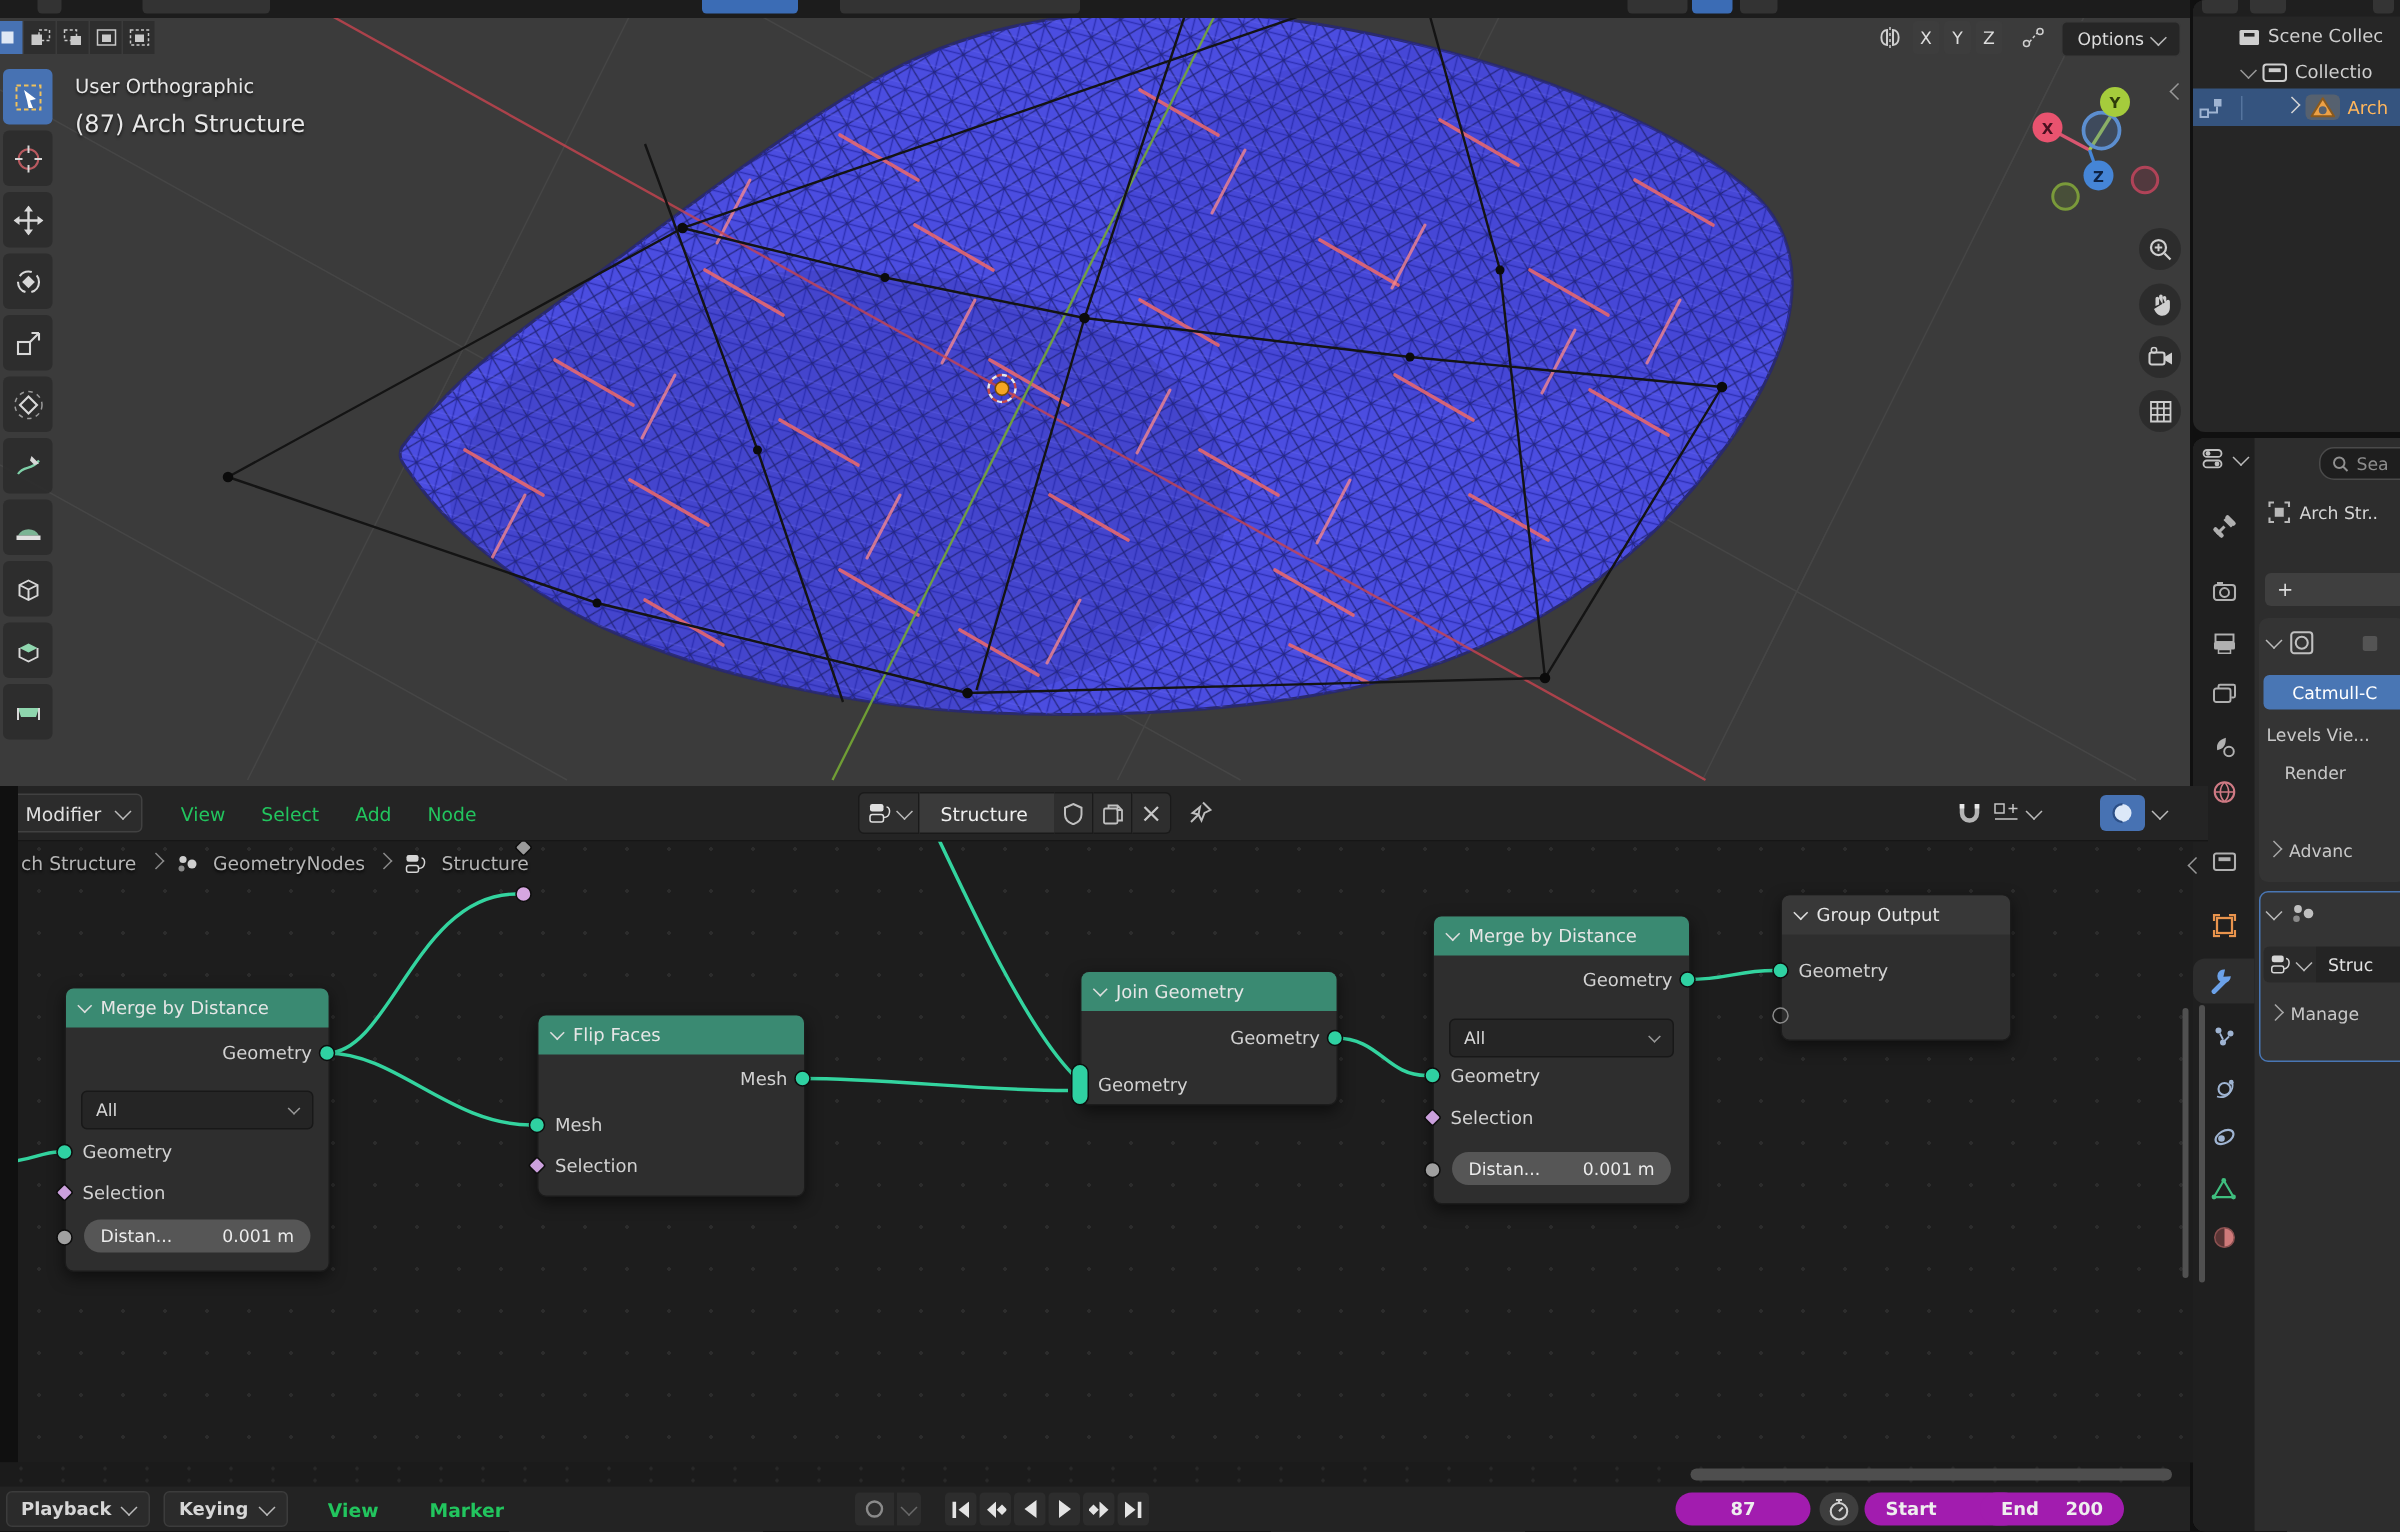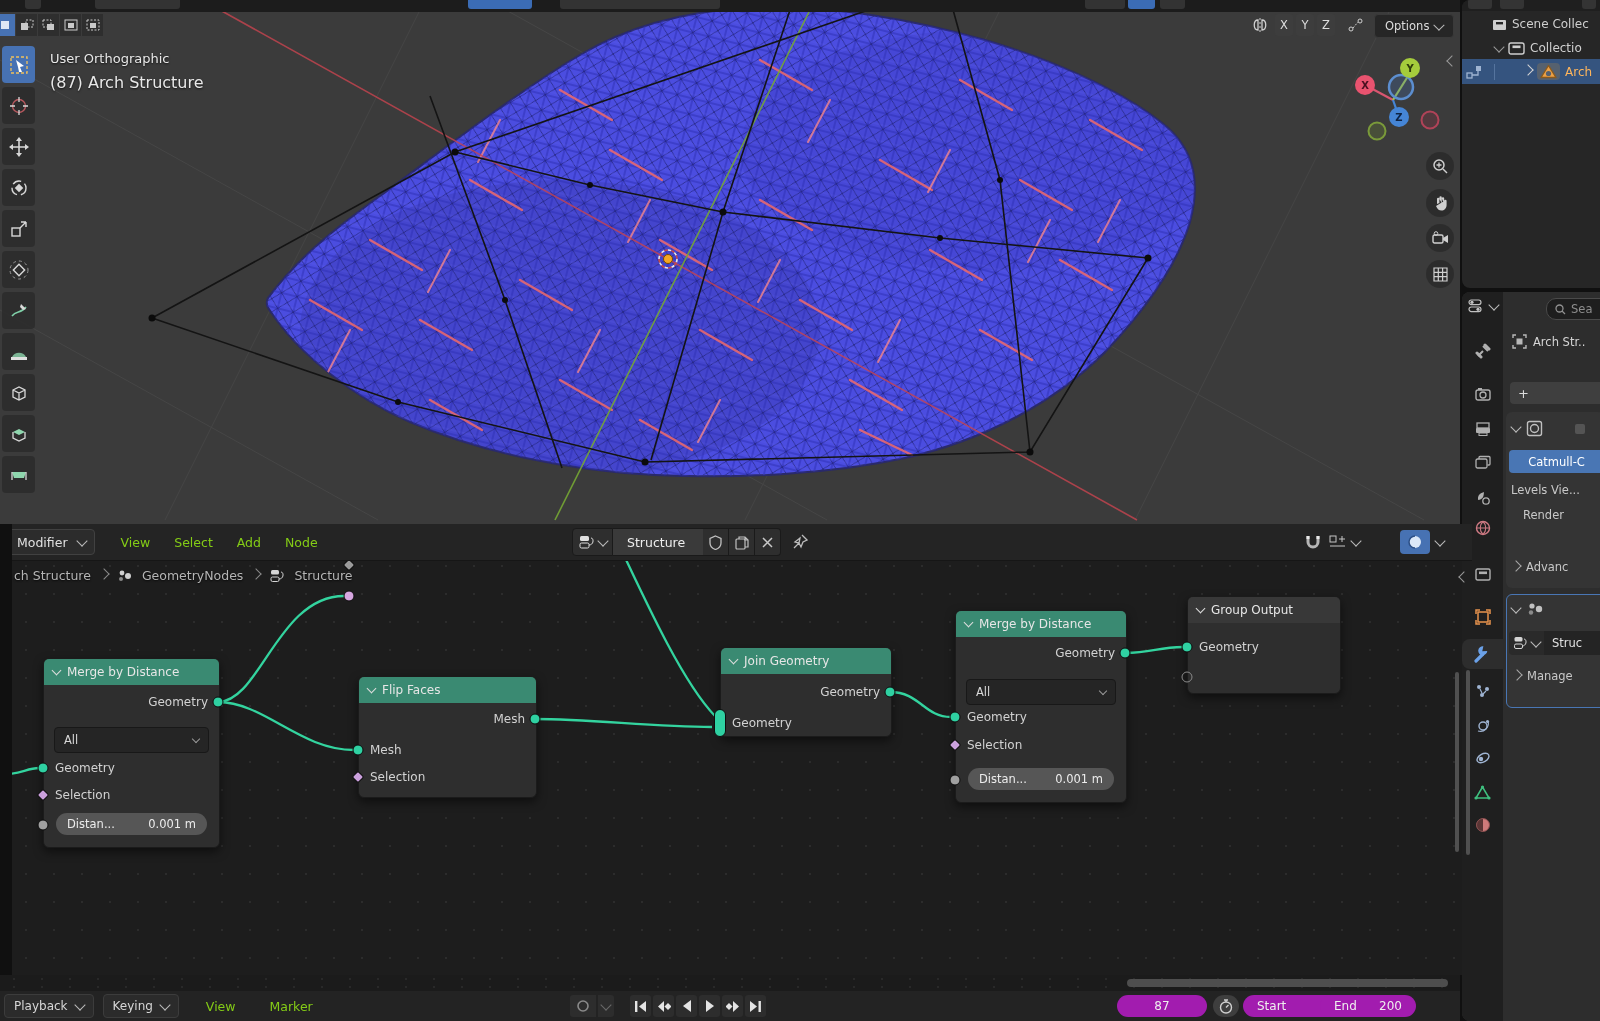--- a/index.html
+++ b/index.html
@@ -25,21 +25,21 @@
   .navbtn{position:absolute;width:28px;height:28px;border-radius:50%;background:rgba(40,40,40,.75);
     display:flex;align-items:center;justify-content:center;z-index:7;}
   .chev{display:inline-block;width:7px;height:7px;border-right:1.6px solid #bbb;border-bottom:1.6px solid #bbb;
     transform:rotate(45deg);margin-top:-3px;}
   .chev.right{transform:rotate(-45deg);}
   .chev.left{transform:rotate(135deg);}
   
   #ne{left:0;top:524px;width:1460px;height:451px;background:#1d1d1d;overflow:hidden;
       background-image:radial-gradient(circle,#2c2c2c 1.1px,transparent 1.3px);background-size:28px 28px;margin-left:12px;}
   .ne-header{left:0;top:0;width:1460px;height:36px;background:#242424;z-index:10;display:flex;align-items:center;border-bottom:1px solid #161616;}
-  .menu-item{color:#84cc16;font-size:12.5px;padding:0 12px;}
+  .menu-item{color:#22c55e;font-size:12.5px;padding:0 12px;}
   .mode-dd{background:#2c2c2c;border:1px solid #414141;border-radius:4px;height:24px;display:flex;align-items:center;
     gap:10px;color:#e0e0e0;font-size:12.5px;padding:0 8px 0 10px;margin-left:0;}
   .name-grp{position:absolute;left:560px;top:5px;height:26px;display:flex;align-items:center;z-index:11;}
   .tree-btn{background:#2e2e2e;border:1px solid #1a1a1a;border-radius:4px 0 0 4px;height:26px;display:flex;align-items:center;padding:0 5px;gap:3px;}
   .tree-name{background:#3a3a3a;border-top:1px solid #1a1a1a;border-bottom:1px solid #1a1a1a;height:26px;display:flex;
     align-items:center;color:#eee;font-size:12.5px;padding:0 14px;min-width:62px;}
   .mini-btn{background:#2e2e2e;border:1px solid #1a1a1a;border-left:none;height:26px;width:25px;display:flex;align-items:center;justify-content:center;}
   .mini-btn.last{border-radius:0 4px 4px 0;}
   .ne-bc{position:absolute;top:44px;color:#b5b5b5;font-size:12.5px;z-index:9;display:flex;align-items:center;gap:9px;
      text-shadow:0 1px 2px rgba(0,0,0,.8);}
@@ -63,21 +63,21 @@
   .sock.gray{background:#a0a0a0;}
   .sock.pink{background:#d6a6e0;}
   .sock.hollow{background:transparent;border-color:#8a8a8a;border-width:1.5px;}
   .sock.dia{width:9px;height:9px;border-radius:2px;background:#cba0dd;transform:translate(-50%,-50%) rotate(45deg);}
   .sock.multi{width:12px;height:28px;border-radius:6px;background:#2fd1a2;}
   .cbx{position:absolute;width:15px;height:15px;background:#4772b3;border-radius:3px;color:#fff;font-size:11px;
      display:flex;align-items:center;justify-content:center;}
   #ne-wires{left:0;top:0;z-index:1;pointer-events:none;}
   .ne-scroll{position:absolute;width:4px;border-radius:2px;background:#505050;z-index:9;}
   
-  #tl{left:0;top:975px;width:1460px;height:46px;background:#232323;}
+  #tl{left:0;top:975px;width:1460px;height:46px;background:#232323;font-weight:bold;}
   .tl-strip{left:0;top:0;width:1460px;height:16px;background:#1b1b1b;
      background-image:radial-gradient(circle,#292929 1px,transparent 1.2px);background-size:28px 8px;}
   .tl-hscroll{position:absolute;left:1127px;top:4px;width:321px;height:8px;border-radius:4px;background:#4e4e4e;}
   .tl-row{position:absolute;top:16px;left:0;width:1460px;height:30px;display:flex;align-items:center;}
   .tl-dd{background:#2b2b2b;border:1px solid #3c3c3c;border-radius:4px;height:22px;display:flex;align-items:center;
      gap:8px;color:#d6d6d6;font-size:12px;padding:0 9px;margin-right:9px;}
   .trans-btn{width:21px;height:22px;background:#2d2d2d;border-radius:3px;display:flex;align-items:center;justify-content:center;margin-right:2px;}
   .tl-field{position:absolute;height:22px;background:#a21caf;border-radius:11px;color:#eee;font-size:12px;
      display:flex;align-items:center;justify-content:space-between;padding:0 14px;box-sizing:border-box;}
   

